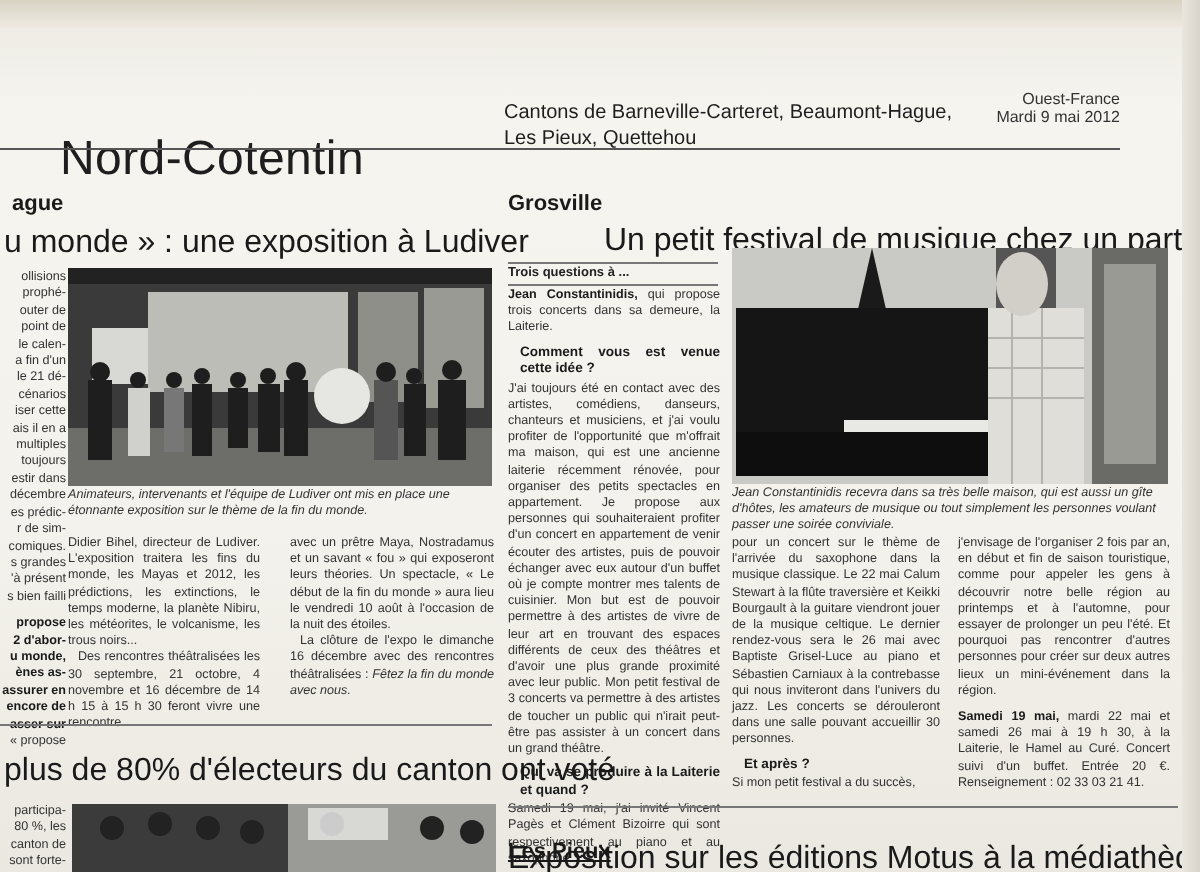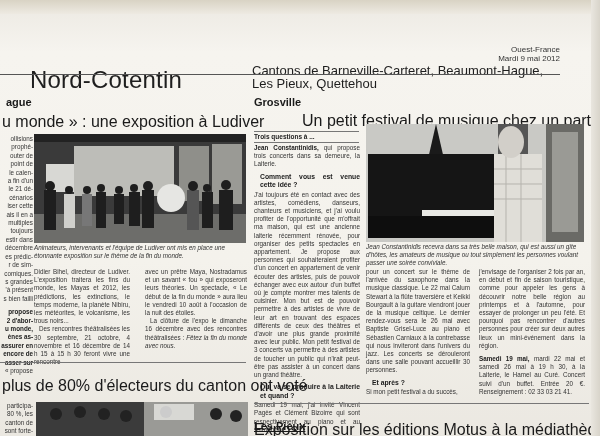--- a/index.html
+++ b/index.html
@@ -1,21 +1,21 @@
 <!DOCTYPE html>
 <html><head>
 <meta charset="utf-8">
 <style>
   html,body{margin:0;padding:0;}
   body{width:600px;height:436px;overflow:hidden;background:#e9e6df;position:relative;font-family:"Liberation Sans",sans-serif;color:#222;}
   .page{position:absolute;left:0;top:0;width:600px;height:436px;background:linear-gradient(180deg,#ece9e2 0%,#f6f4ef 12%,#f4f2ec 60%,#ebe8e1 100%);}
   .topedge{position:absolute;left:0;top:0;width:600px;height:14px;background:linear-gradient(180deg,#d9d3c4,#eeeae2);}
   .abs{position:absolute;}
   .hdr-title{left:30px;top:66px;font-size:24px;color:#1e1e1e;letter-spacing:0.2px;}
-  .hdr-cantons{left:252px;top:64px;font-size:13px;line-height:13px;color:#1e1e1e;}
+  .hdr-cantons{left:252px;top:50px;font-size:10px;line-height:13px;color:#1e1e1e;}
   .hdr-right{left:560px;top:45px;width:0;}
   .hdr-right div{position:absolute;right:0;white-space:nowrap;font-size:8px;color:#333;}
   .hr{height:1px;background:#777;}
   .tag{font-weight:bold;font-size:11px;color:#1a1a1a;}
   .title{font-size:16px;color:#1a1a1a;white-space:nowrap;}
   .col{font-size:6.3px;line-height:8.2px;color:#333;text-align:justify;}
   .col p{margin:0;}
   .b{font-weight:bold;color:#1a1a1a;}
   .i{font-style:italic;}
   .q{font-weight:bold;font-size:6.8px;line-height:8.5px;color:#1a1a1a;}

